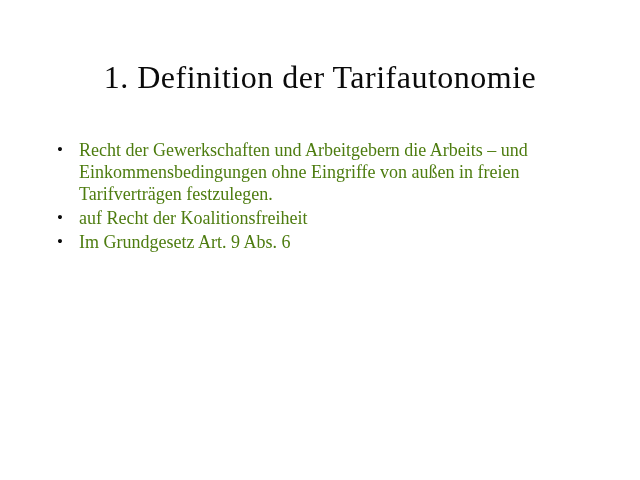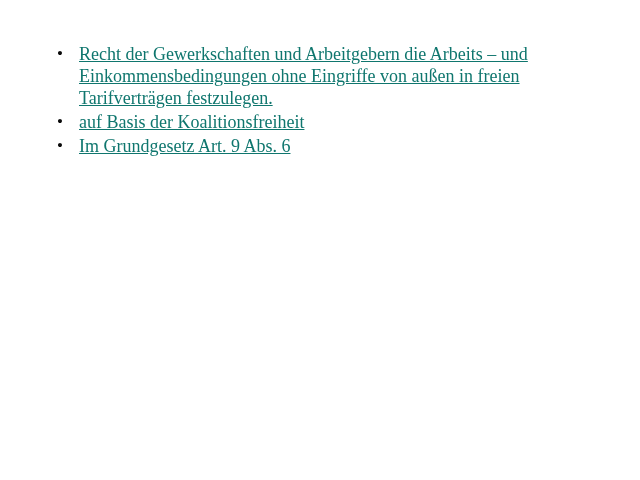--- a/index.html
+++ b/index.html
@@ -41,36 +41,36 @@
   .bullet-marker {
     flex: 0 0 22px;
     width: 22px;
     font-size: 17px;
     line-height: 22px;
     color: #0a0a0a;
   }
   .bullet-text {
     flex: 1 1 auto;
     max-width: 495px;
-    color: #0f766e;
-    text-decoration: underline;
+    color: #4d7c0f;
   }
 </style>
 </head>
 <body>
 
 <div class="slide">
+  <h1 class="slide-title">1. Definition der Tarifautonomie</h1>
 
   <ul class="bullet-list">
     <li class="bullet-item">
       <span class="bullet-marker">•</span>
       <span class="bullet-text">Recht der Gewerkschaften und Arbeitgebern die Arbeits – und Einkommensbedingungen ohne Eingriffe von außen in freien Tarifverträgen festzulegen.</span>
     </li>
     <li class="bullet-item">
       <span class="bullet-marker">•</span>
-      <span class="bullet-text">auf Basis der Koalitionsfreiheit</span>
+      <span class="bullet-text">auf Recht der Koalitionsfreiheit</span>
     </li>
     <li class="bullet-item">
       <span class="bullet-marker">•</span>
       <span class="bullet-text">Im Grundgesetz Art. 9 Abs. 6</span>
     </li>
   </ul>
 </div>
 
 </body></html>

